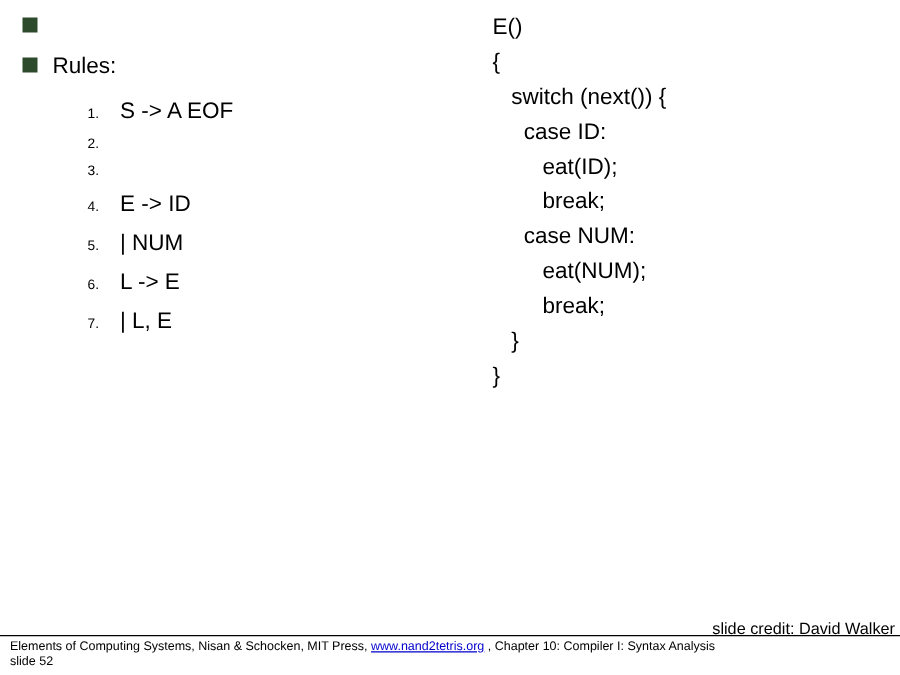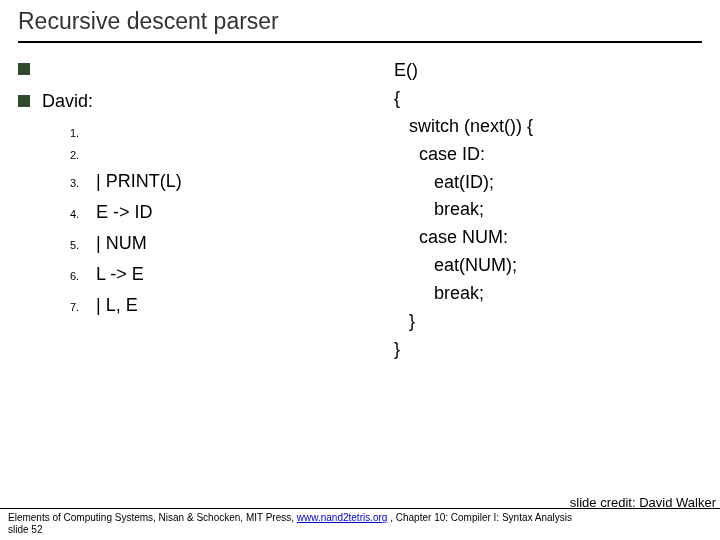--- a/index.html
+++ b/index.html
@@ -17,45 +17,44 @@
   .code { font-size: 18px; line-height: 1.55; white-space: pre; }
   .credit { position: absolute; right: 4px; bottom: 30px; font-size: 13px; }
   .footer { position: absolute; left: 0; bottom: 0; width: 100%; border-top: 1px solid #000; padding: 3px 8px 4px 8px; font-size: 10px; line-height: 1.2; }
   .footer a { color: #0000cc; text-decoration: underline; }
 </style>
 </head>
 <body>
 
 <div class="slide">
 
-  <div class="title">Recursive descent parser</div>
 
   <div class="cols">
     <div class="left">
 
       <div class="bullet">
         <span class="sq"></span>
       </div>
 
 
       <div class="bullet">
         <span class="sq"></span>
-        <span>David:</span>
+        <span>Rules:</span>
       </div>
 
       <div class="rules">
         <div class="rule">
             <span class="rnum">1.</span>
+            <span>S -&gt; A EOF</span>
           </div>
         <div class="rule">
             <span class="rnum">2.</span>
           </div>
         <div class="rule">
             <span class="rnum">3.</span>
-            <span>   | PRINT(L)</span>
           </div>
         <div class="rule">
             <span class="rnum">4.</span>
             <span>E -&gt; ID</span>
           </div>
         <div class="rule">
             <span class="rnum">5.</span>
             <span>   | NUM</span>
           </div>
         <div class="rule">

